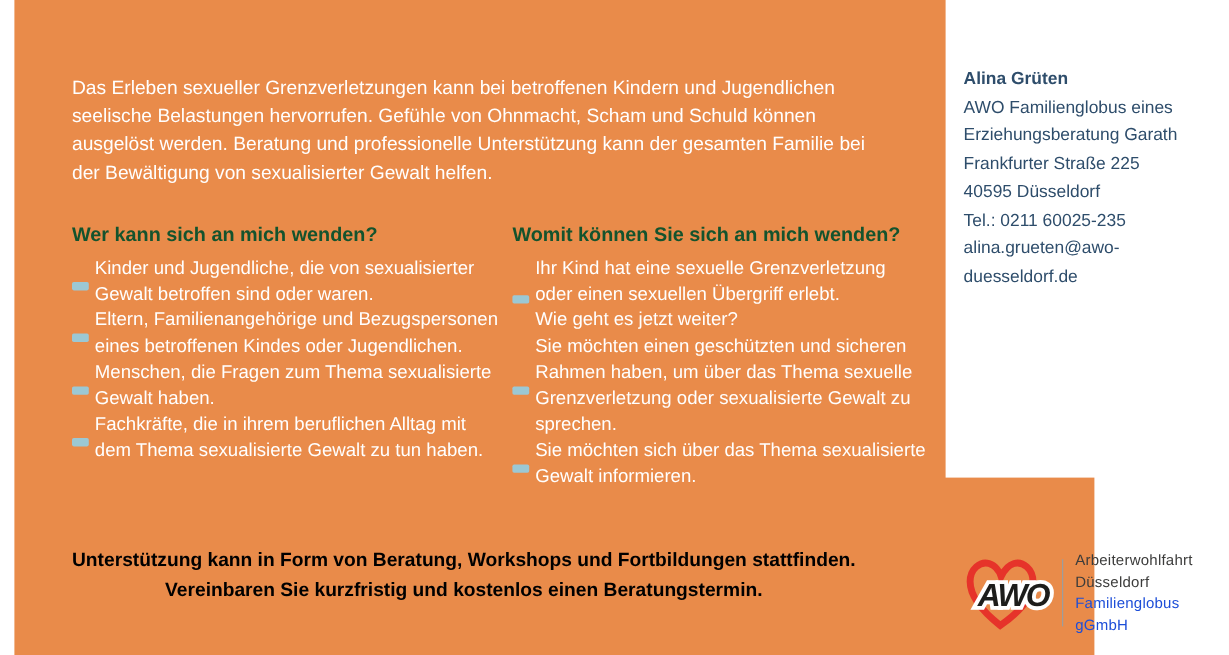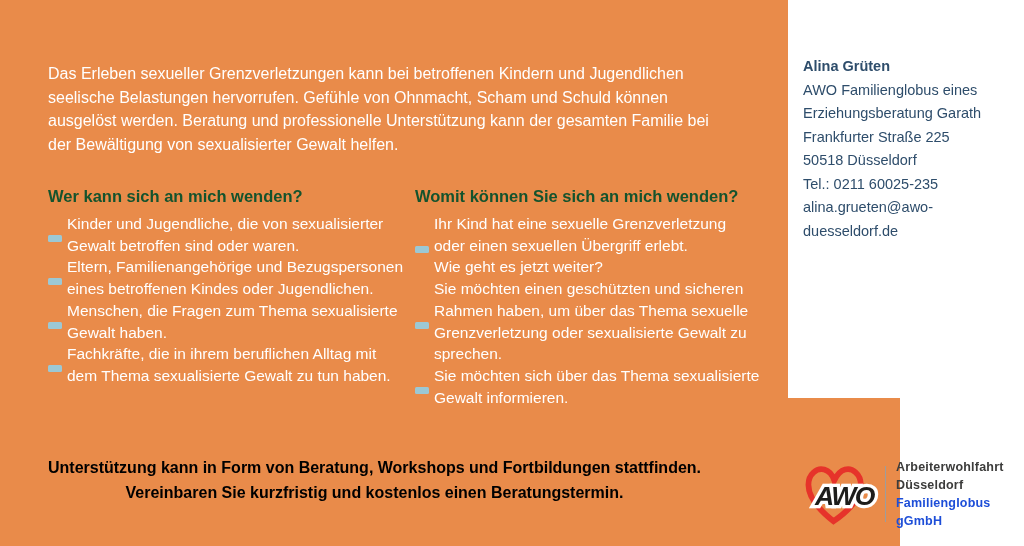--- a/index.html
+++ b/index.html
@@ -9,21 +9,21 @@
     height: 546px;
     overflow: hidden;
     background: #ffffff;
     font-family: "Liberation Sans", sans-serif;
     -webkit-font-smoothing: antialiased;
   }
 
   
   .orange-panel {
     position: absolute;
-    left: 0; top: 0;
+    left: 12px; top: 0;
     width: 900px; height: 546px;
     background: #E98B4A;
   }
   .intro {
     position: absolute;
     left: 48px; top: 62px;
     color: #ffffff;
     font-size: 16px;
     line-height: 23.5px;
     white-space: pre-line;
@@ -86,21 +86,21 @@
   .logo-heart { width: 80px; height: 66px; flex: 0 0 auto; }
   .logo-divider {
     width: 1px; height: 56px;
     background: #9D9D9C;
     margin: 0 10px 0 5px;
     flex: 0 0 auto;
   }
   .logo-text {
     font-size: 12.5px;
     line-height: 18px;
-    font-weight: bold;
+    font-weight: normal;
     color: #3C3C3B;
     letter-spacing: 0.2px;
   }
   .logo-text .logo-sub-red { color: #1d4ed8; }
 </style>
 </head>
 <body>
 
 <div class="canvas">
 
@@ -166,21 +166,21 @@
   </div>
 
   <div class="sidebar">
 
     <div class="contact">
       <div class="contact-name">Alina Grüten</div>
       <div>
           <div class="contact-line">AWO Familienglobus eines</div>
           <div class="contact-line">Erziehungsberatung Garath</div>
           <div class="contact-line">Frankfurter Straße 225</div>
-          <div class="contact-line">50518 Düsseldorf</div>
+          <div class="contact-line">40595 Düsseldorf</div>
           <div class="contact-line">Tel.: 0211 60025-235</div>
           <div class="contact-line">alina.grueten@awo-duesseldorf.de</div>
         </div>
     </div>
 
     <div class="logo-block">
       <svg class="logo-heart" viewBox="0 0 110 92" xmlns="http://www.w3.org/2000/svg">
         <path d="M46 84 C23 66 11 49 11 33 C11 18 23 9 33 12 C40 14 45 21 47 27 C50 21 55 14 62 12 C72 9 84 18 84 33 C84 49 72 66 46 84 Z" fill="none" stroke="#E6332A" stroke-width="8" stroke-linecap="round"></path>
         <text x="20" y="61" font-family="'Liberation Sans', sans-serif" font-style="italic" font-weight="bold" font-size="37" letter-spacing="-2" fill="#1D1D1B" stroke="#ffffff" stroke-width="9" paint-order="stroke">AWO</text>
       </svg>

